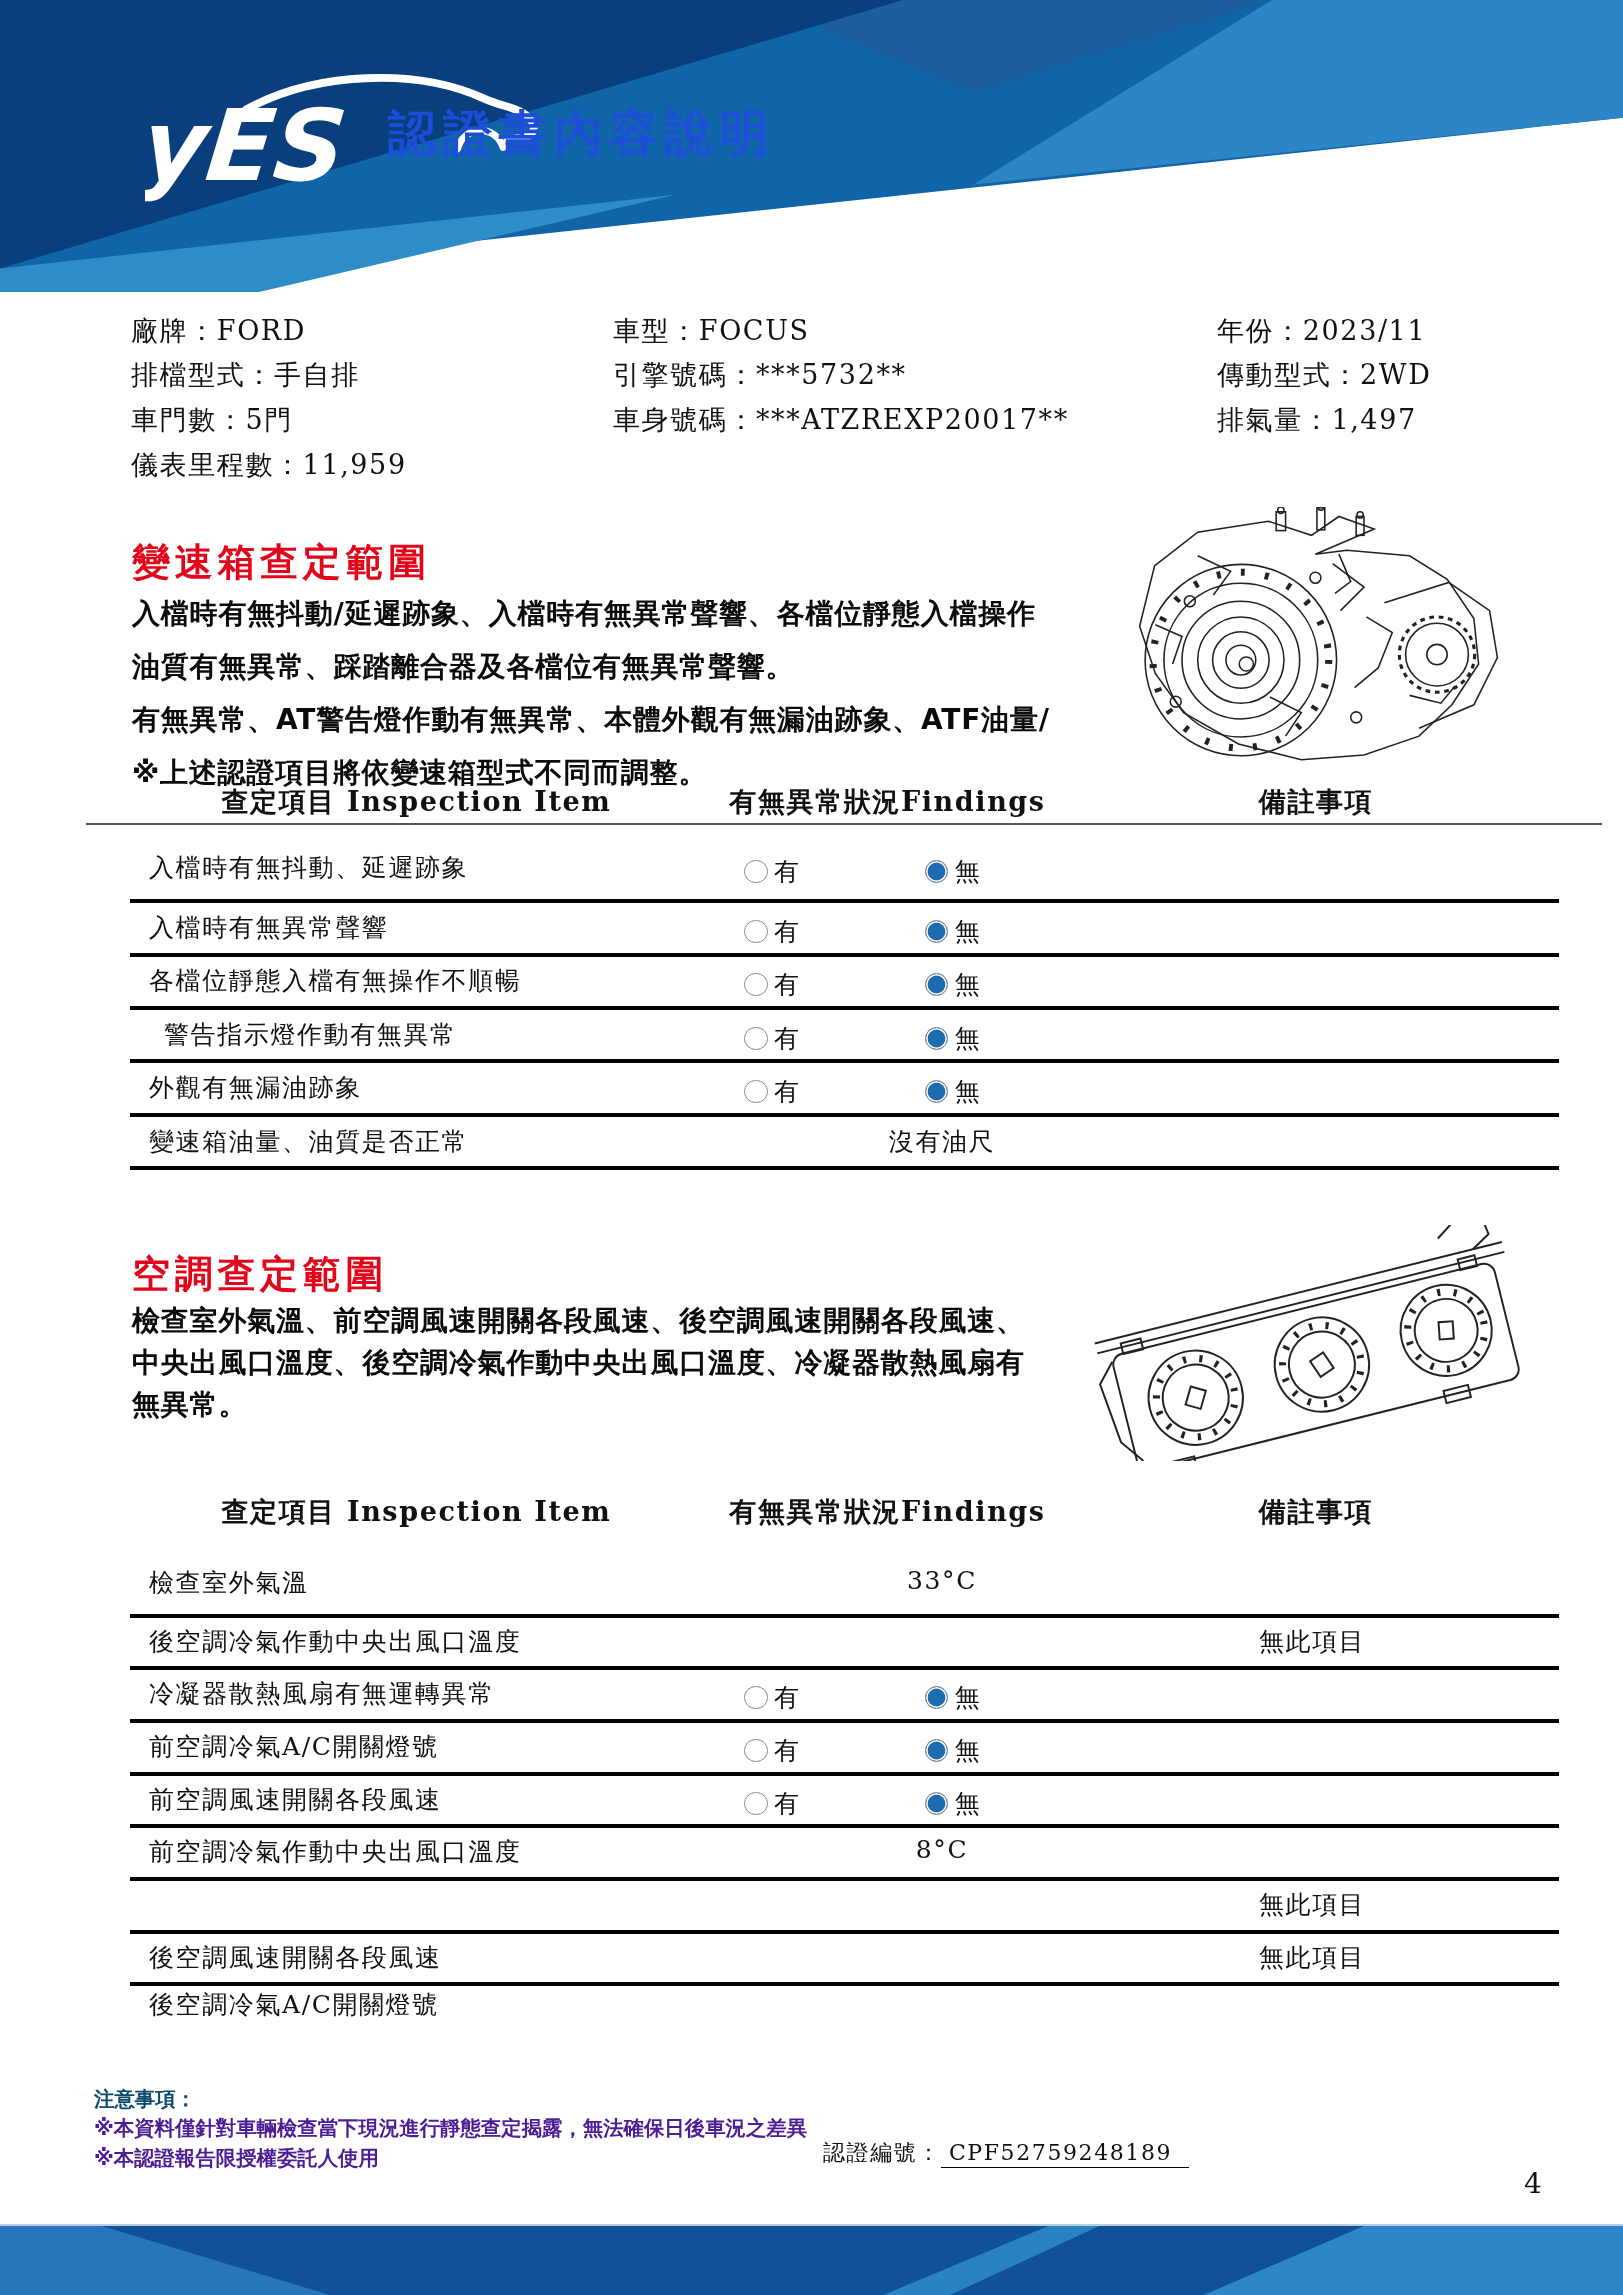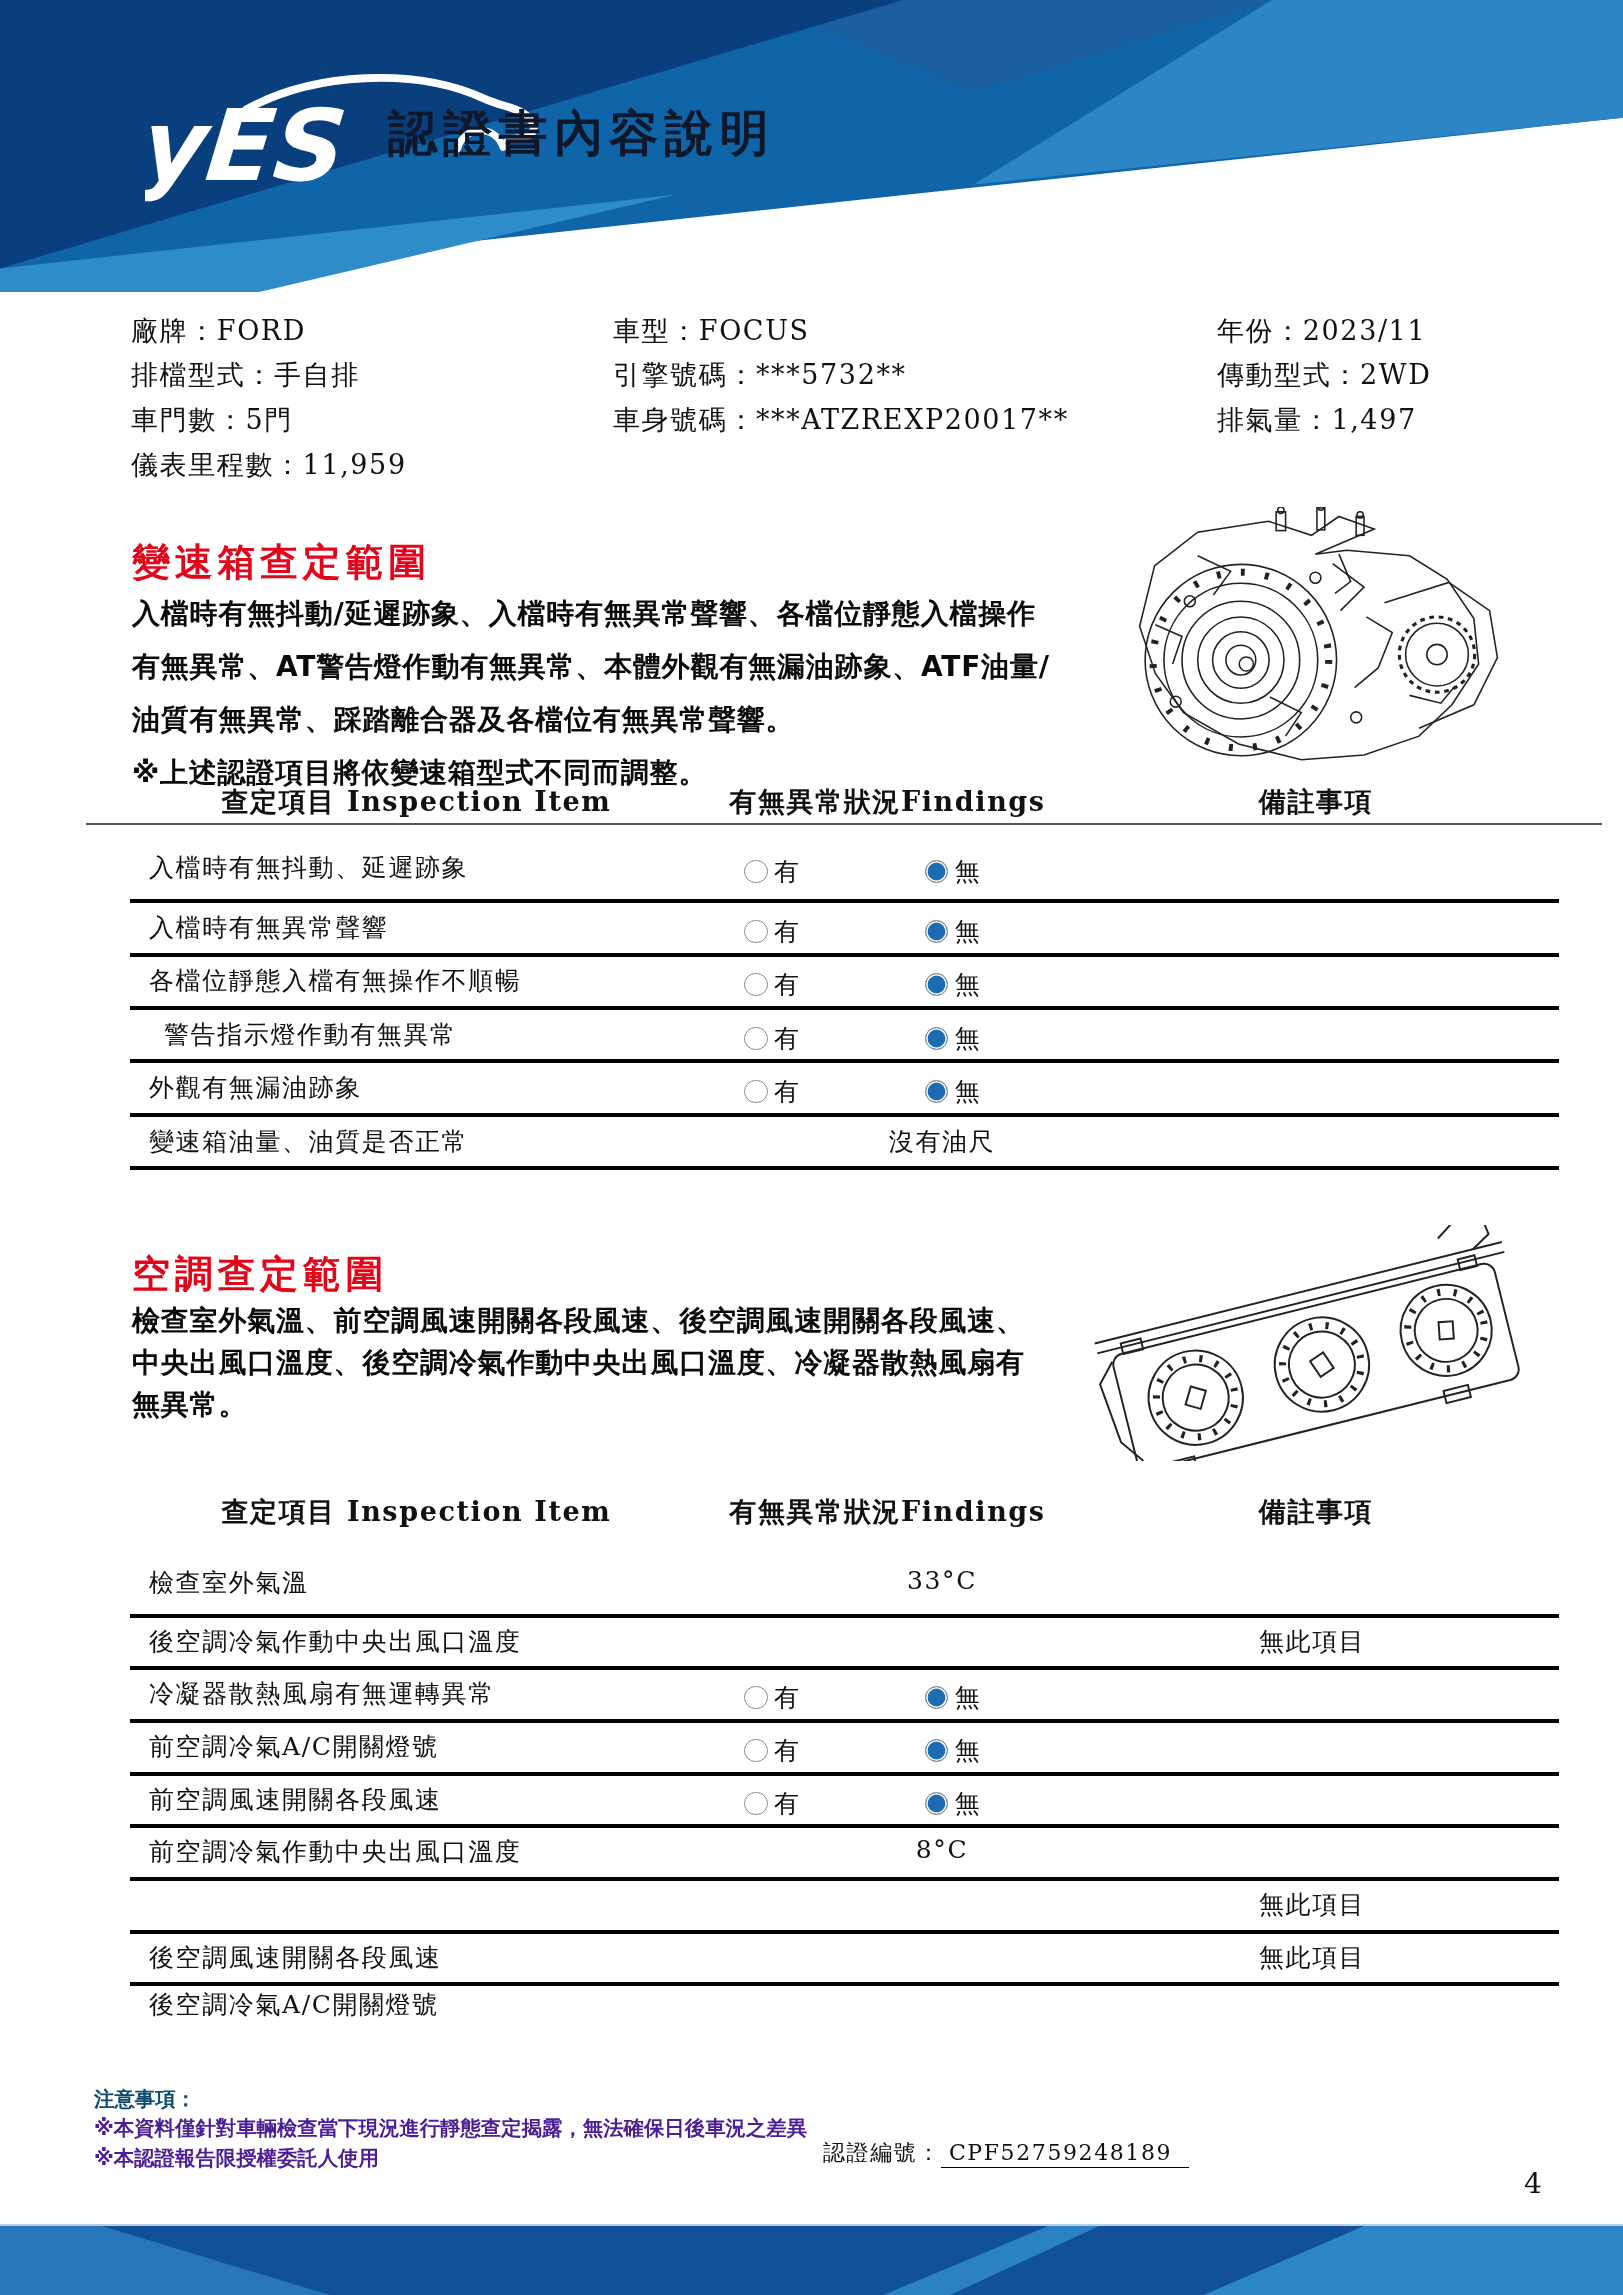--- a/index.html
+++ b/index.html
@@ -8,21 +8,21 @@
     font-family:"DejaVu Serif","Liberation Serif",serif;color:#111;
     overflow:hidden;
   }
   .abs{position:absolute;}
   .serif{font-family:"DejaVu Serif","Liberation Serif",serif;letter-spacing:1.6px;}
   
   #banner{left:0;top:0;width:1623px;height:292px;}
   #banner svg{display:block;width:100%;height:100%;}
   #logo{left:145px;top:61px;width:393px;height:149px;}
   #banner-title{
-    left:388px;top:101px;font-size:49px;letter-spacing:6.3px;color:#0f172a;
+    left:388px;top:101px;font-size:49px;letter-spacing:6.3px;color:#1d4ed8;
     font-family:"DejaVu Sans","Liberation Sans",sans-serif;font-weight:800;
   }
   
   .info-line{font-size:27px;line-height:35px;white-space:nowrap;}
   
   .sec-title{
     font-size:38px;letter-spacing:4.7px;color:#e3051a;
     font-family:"DejaVu Sans","Liberation Sans",sans-serif;font-weight:800;white-space:nowrap;
   }
   .para{font-size:28px;color:#0b0b0b;letter-spacing:0.8px;white-space:nowrap;
@@ -90,22 +90,22 @@
 
     <div class="abs serif info-line" style="left:1217px;top:313px;">年份：2023/11</div>
     <div class="abs serif info-line" style="left:1217px;top:357px;">傳動型式：2WD</div>
     <div class="abs serif info-line" style="left:1217px;top:402px;">排氣量：1,497</div>
   </div>
 
   <div class="abs sec-title" style="left:132px;top:537px;">變速箱查定範圍</div>
 
   <div class="abs para" id="para1" style="left:132px;top:587px;">
     <div>入檔時有無抖動/延遲跡象、入檔時有無異常聲響、各檔位靜態入檔操作</div>
+    <div>油質有無異常、踩踏離合器及各檔位有無異常聲響。</div>
     <div>有無異常、AT警告燈作動有無異常、本體外觀有無漏油跡象、ATF油量/</div>
-    <div>油質有無異常、踩踏離合器及各檔位有無異常聲響。</div>
     <div>※上述認證項目將依變速箱型式不同而調整。</div>
   </div>
 
   <div class="abs illu" style="left:1080px;top:507px;width:459px;height:263px;">
     <svg viewBox="0 0 585 335">
       <g stroke="#222" fill="none" stroke-width="2">
         <path d="M95,75 L150,32 L240,18 L295,36 L330,12 L375,28 L300,60 L340,55 L420,62 L468,92 L502,142 L508,200 L474,252 L432,292 L362,316 L282,322 L202,302 L132,262 L96,212 L76,152 Z"></path>
         <circle cx="205" cy="195" r="122"></circle>
         <circle cx="205" cy="195" r="98"></circle>
         <circle cx="205" cy="195" r="112" stroke-dasharray="5 26" stroke-width="9"></circle>

